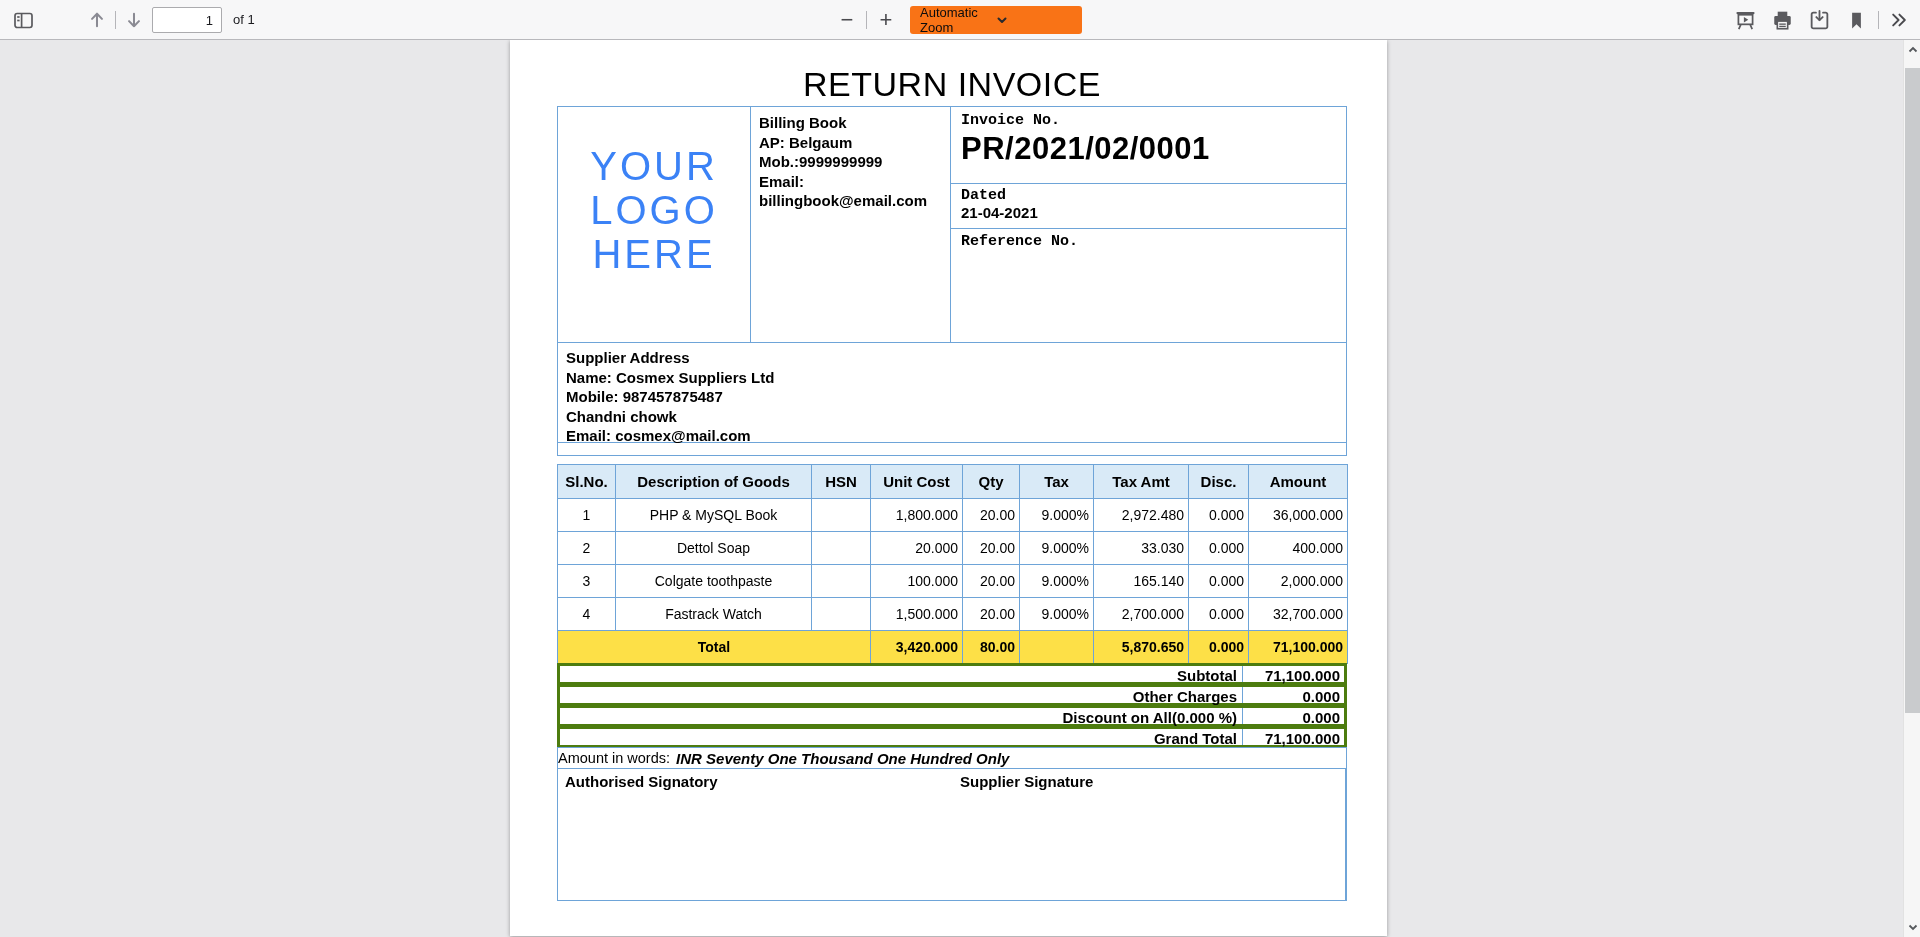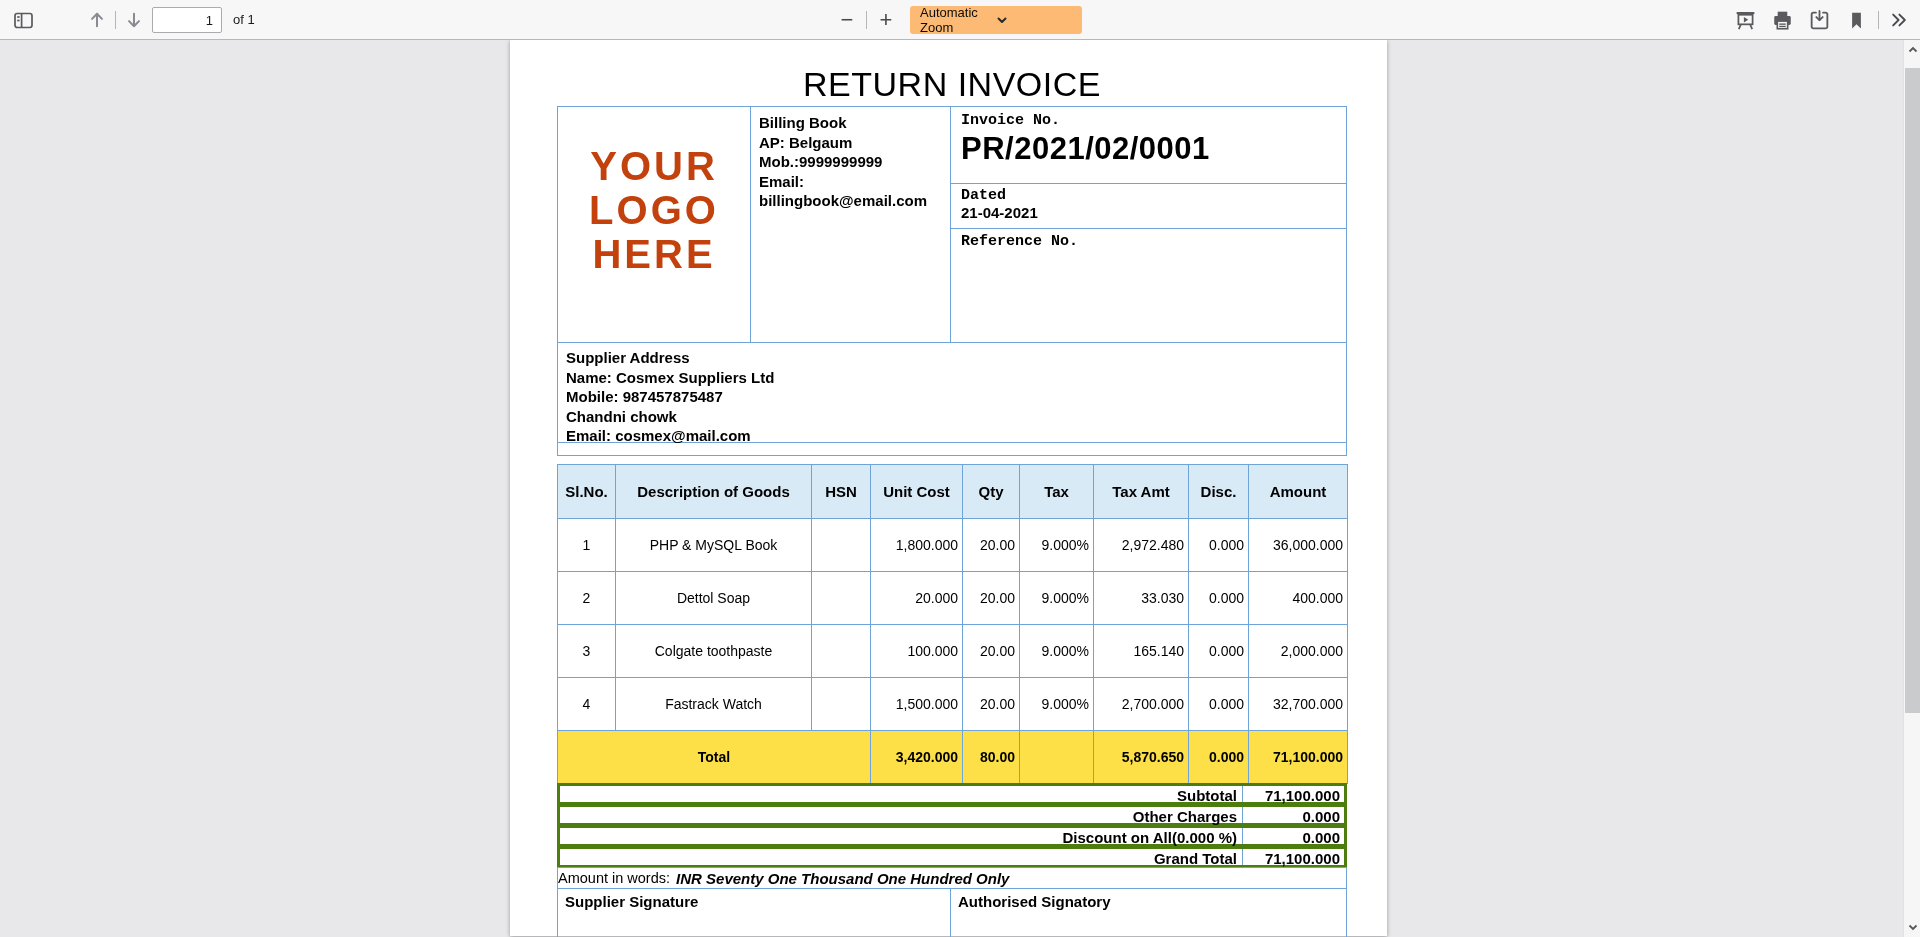--- a/index.html
+++ b/index.html
@@ -9,21 +9,21 @@
   
   .toolbar { position:absolute; top:0; left:0; width:1920px; height:40px;
              background:#f7f7f8; border-bottom:1px solid #b8b8bc; z-index:20; }
   .tbtn { position:absolute; top:5px; width:30px; height:30px; border:none; background:transparent;
           color:#5a5a5e; display:flex; align-items:center; justify-content:center; cursor:pointer; border-radius:3px; }
   .tsep { position:absolute; top:11px; width:1px; height:18px; background:#b5b5b9; }
   .page-input { position:absolute; left:152px; top:7px; width:70px; height:26px; border:1px solid #ababae;
                 border-radius:2px; background:#fff; text-align:right; padding-right:8px; font-size:13px; color:#1a1a1e; }
   .of-label { position:absolute; left:233px; top:0; line-height:40px; font-size:13px; color:#1a1a1e; }
   .glyph-btn { font-size:22px; font-weight:400; color:#4a4a4e; }
-  .zoom-select { position:absolute; left:910px; top:6px; width:172px; height:28px; background:#fdba74;
+  .zoom-select { position:absolute; left:910px; top:6px; width:172px; height:28px; background:#f97316;
                  border-radius:3px; display:flex; align-items:center; padding:0 10px; cursor:pointer; }
   .zoom-select span { flex:1; font-size:13px; color:#0c0c0d; }
 
   
   .viewer { position:absolute; top:40px; left:0; width:1920px; height:897px; background:#e8e8ea; }
   .page { position:absolute; left:510px; top:0; width:877px; height:896px; background:#fff;
           box-shadow:0 1px 4px rgba(0,0,0,.35); }
 
   
   .scrollbar { position:absolute; top:0; right:0; width:17px; height:897px; background:#f6f6f6;
@@ -32,37 +32,37 @@
   .sb-thumb { position:absolute; left:1px; top:28px; width:15px; height:645px; background:#c9cbcd; cursor:pointer; }
 
   
   .doc { position:absolute; left:47px; top:0; width:790px; color:#000; }
   .doc-title { margin-top:25px; margin-bottom:2px; text-align:center; font-size:34px; font-weight:400; letter-spacing:.5px; }
   .box { border:1px solid #6ea4d8; }
 
   .head-table { display:flex; height:237px; }
   .logo-cell { width:193px; border-right:1px solid #6ea4d8; display:flex; flex-direction:column;
                align-items:center; justify-content:center; padding-bottom:30px; }
-  .logo-line { font-size:40px; font-weight:bold; color:#c2410c; letter-spacing:3px; line-height:44px; }
+  .logo-line { font-size:40px; font-weight:normal; color:#3b82f6; letter-spacing:3px; line-height:44px; }
   .billing-cell { width:200px; border-right:1px solid #6ea4d8; padding:6px 8px; }
   .billing-cell div { font-size:15px; font-weight:bold; line-height:19.5px; }
   .invno-cell { flex:1; display:flex; flex-direction:column; }
   .inv-sec1 { height:76px; padding:5px 10px 0; }
   .inv-label { font-size:15px; font-weight:bold;font-family:Liberation Mono, monospace; }
   .inv-no { font-size:31px; font-weight:bold; letter-spacing:.5px; margin-top:2px; }
   .inv-sec2 { height:46px; border-top:1px solid #6ea4d8; border-bottom:1px solid #6ea4d8; padding:3px 10px 0; }
   .inv-sec2 .val { font-size:15px; font-weight:bold; }
   .inv-sec3 { flex:1; padding:4px 10px 0; }
 
   .supplier-box { margin-top:-1px; height:101px; padding:5px 8px; }
   .supplier-box div { font-size:15px; font-weight:bold; line-height:19.5px; }
   .gap-row { margin-top:-1px; height:14px; }
 
   table.items { width:790px; border-collapse:collapse; table-layout:fixed; margin-top:8px; }
-  table.items th, table.items td { border:1px solid #6ea4d8; font-size:14px; height:22px; padding:18px 4px; overflow:hidden; white-space:nowrap; }
+  table.items th, table.items td { border:1px solid #6ea4d8; font-size:14px; height:22px; padding:8px 4px; overflow:hidden; white-space:nowrap; }
   table.items th { background:#d9eaf7; font-size:15px; height:23px; }
   td.c { text-align:center; } td.r { text-align:right;margin-left:12px; } td.l { text-align:center; }
   tr.total-row td { background:#fde047; font-weight:bold; }
 
   .tot-row { display:flex; margin-top:-1px; height:22px; border:3px solid #4d7c0f; }
   .tot-label { flex:1; text-align:right; font-weight:bold; font-size:15px; line-height:20px; padding-right:5px; }
   .tot-value { width:102px; border-left:1px solid #6ea4d8; text-align:right; font-weight:bold; font-size:15px; line-height:20px; padding-right:4px; }
 
   .words-row { display:flex; margin-top:-1px; height:22px; border:1px solid #6ea4d8; align-items:center; padding-left:0; }
   .words-label { font-size:14.5px; }
@@ -313,22 +313,22 @@
         <div class="tot-label">Grand Total</div>
         <div class="tot-value">71,100.000</div>
       </div>
 
       <div class="words-row">
         <span class="words-label">Amount in words:</span>
         <span class="words-value">INR Seventy One Thousand One Hundred Only</span>
       </div>
 
       <div class="sig-box">
+        <div class="sig-cell sig-right">Authorised Signatory</div>
         <div class="sig-cell sig-left">Supplier Signature</div>
-        <div class="sig-cell sig-right">Authorised Signatory</div>
       </div>
 
     </div>
   </div>
 
   <div class="scrollbar">
     <div class="sb-arrow" style="top:2px;">
       <svg width="10" height="10" viewBox="0 0 10 10">
           <path d="M1.5 6.5 L5 3 L8.5 6.5" fill="none" stroke="#55585c" stroke-width="1.8"></path>
         </svg>

